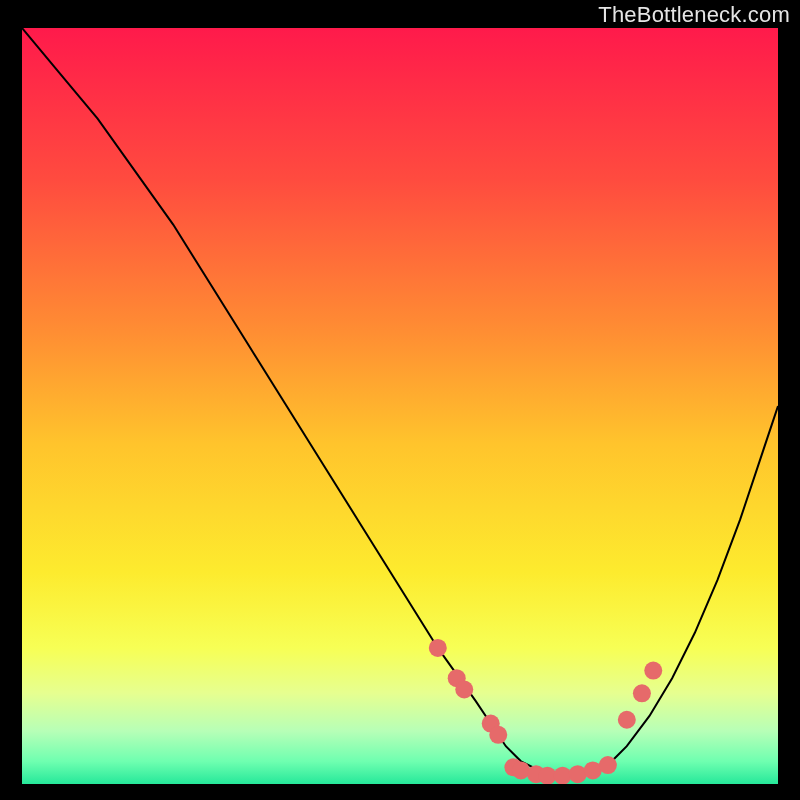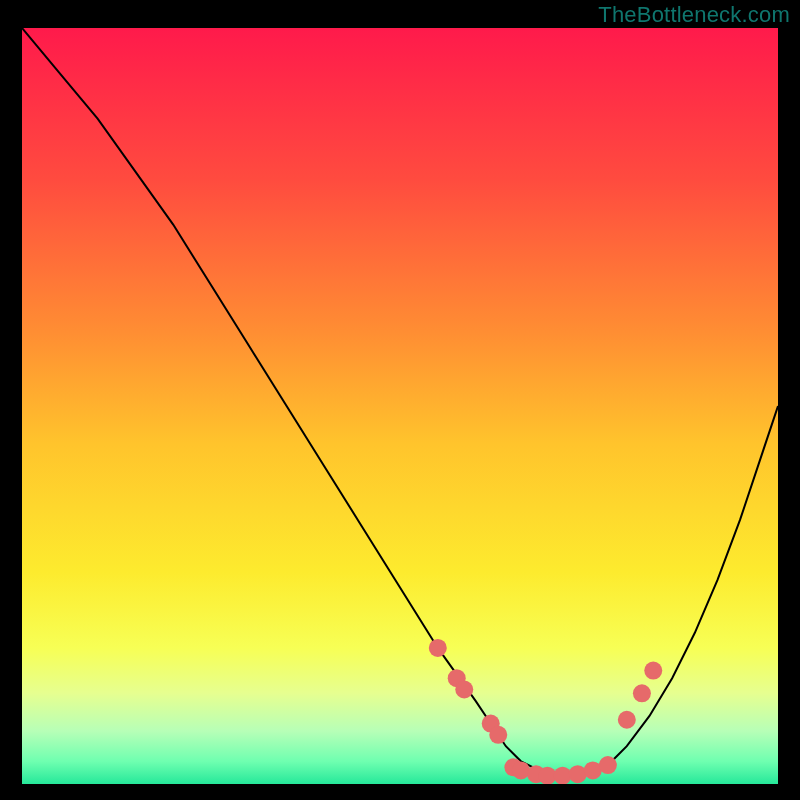--- a/index.html
+++ b/index.html
@@ -7,21 +7,21 @@
   .frame {
     width: 800px;
     height: 800px;
     background: #000;
     position: relative;
   }
   .watermark {
     position: absolute;
     top: 2px;
     right: 10px;
-    color: #0f766e;
+    color: #e5e5e5;
     font-family: Arial, Helvetica, sans-serif;
     font-size: 22px;
     font-weight: 500;
     letter-spacing: 0.2px;
     z-index: 5;
   }
   .plot-area {
     position: absolute;
     left: 22px;
     top: 28px;

